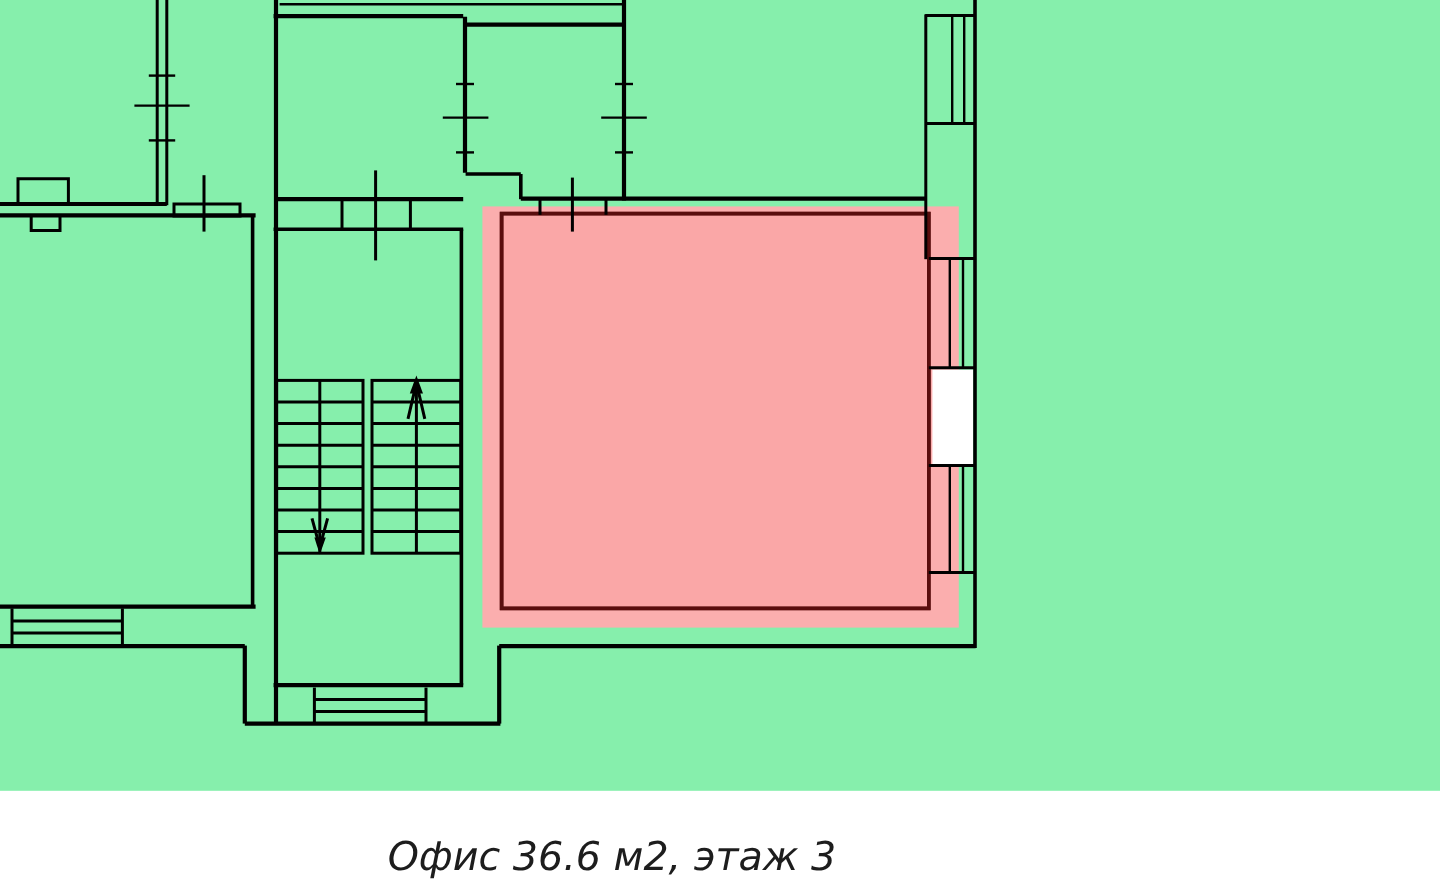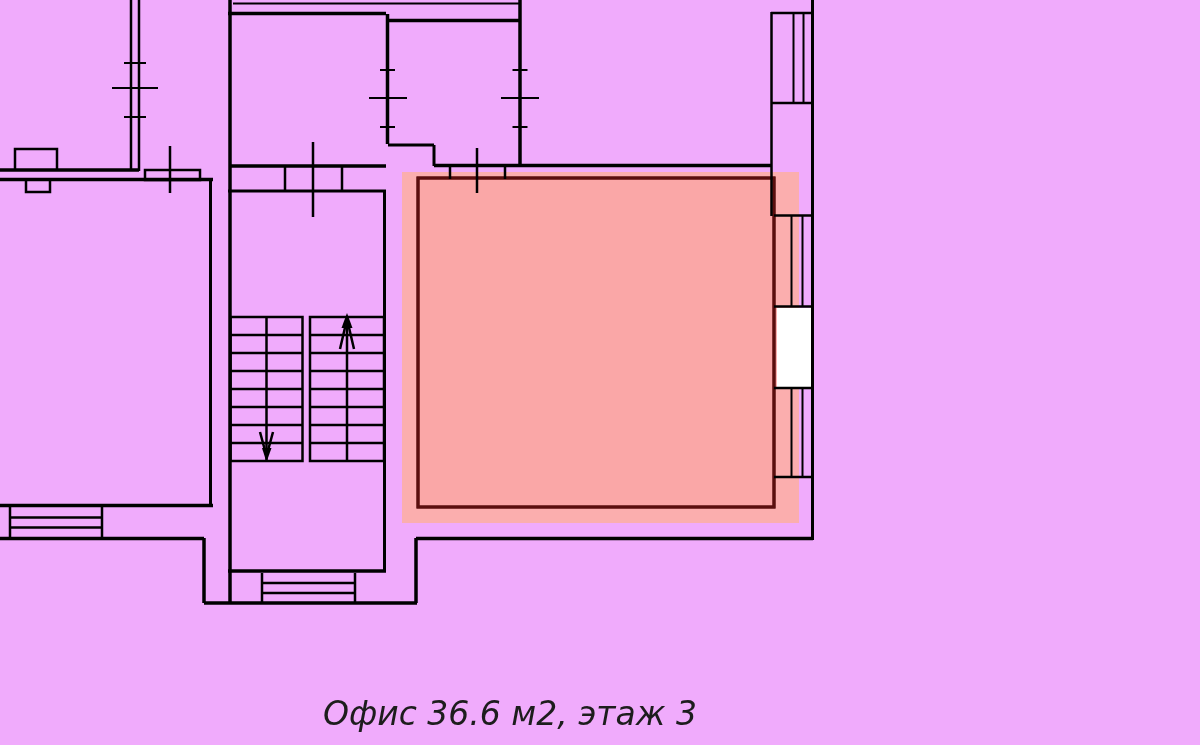--- a/index.html
+++ b/index.html
@@ -7,22 +7,22 @@
     padding: 0;
     background: #ffffff;
     width: 1200px;
     height: 745px;
     overflow: hidden;
     font-family: "DejaVu Sans", sans-serif;
   }
   .stage {
     position: relative;
     width: 1200px;
-    height: 745px;
-    background: #f0abfc;
+    height: 659px;
+    background: #86efac;
   }
   .stage svg {
     position: absolute;
     left: 0;
     top: 0;
   }
   .caption {
     position: absolute;
     left: 300px;
     top: 694px;

